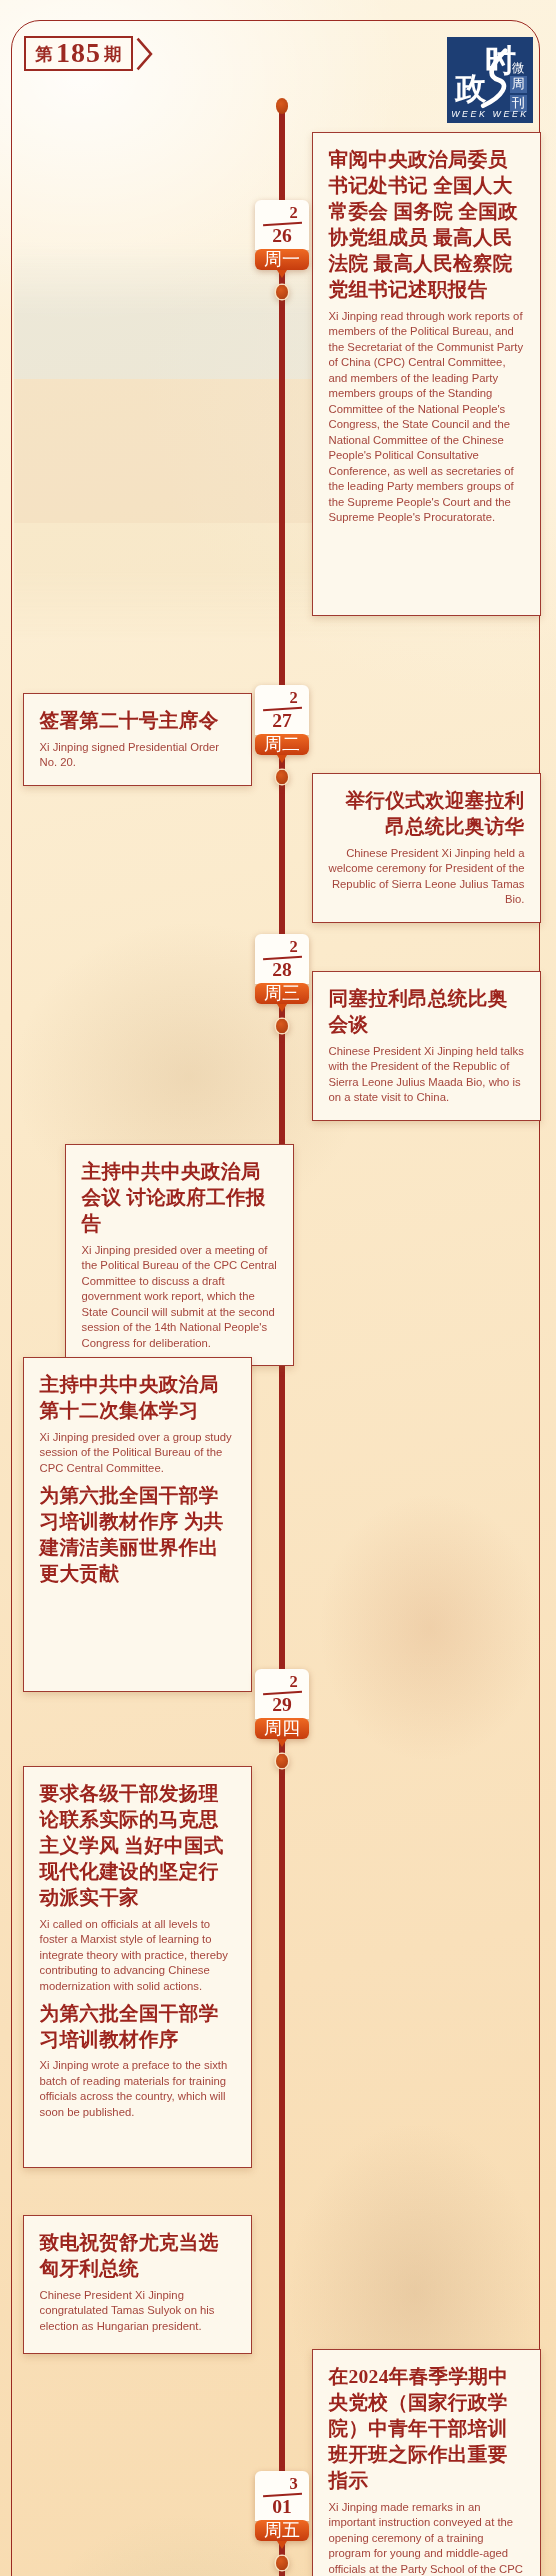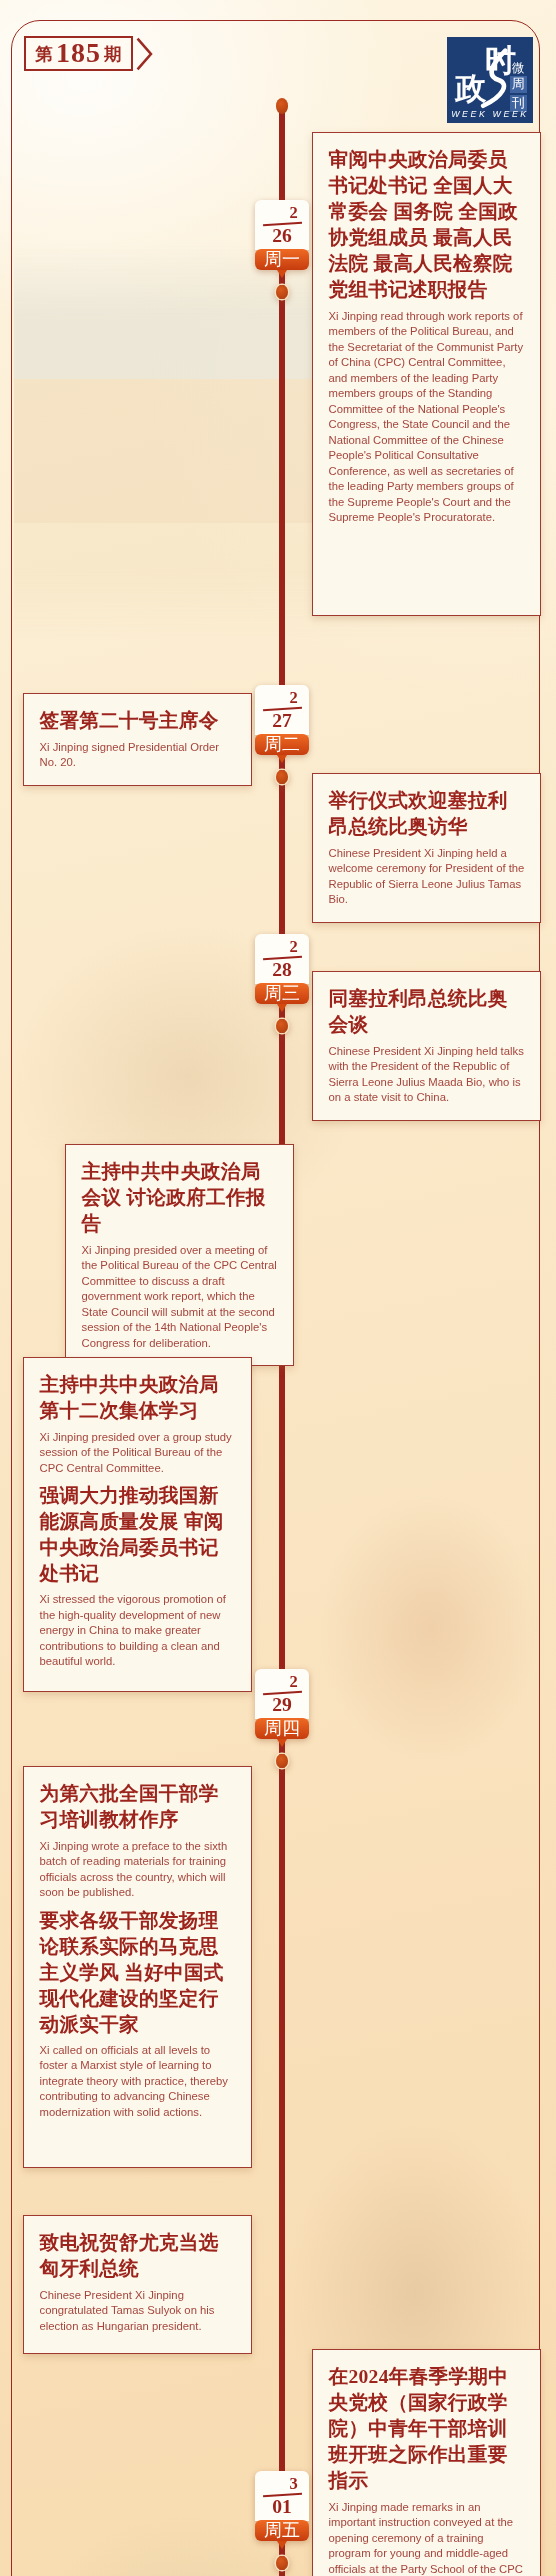--- a/index.html
+++ b/index.html
@@ -142,21 +142,21 @@
         <div class="week">周二</div>
         <div class="ptr"></div>
         <div class="dot"></div>
       </div>
       <div class="card left" style="top: 676px; min-height: 77px; margin-top: 17px;">
         <div class="blk">
           <div class="zh">签署第二十号主席令</div>
           <div class="en">Xi Jinping signed Presidential Order No. 20.</div>
         </div>
       </div>
-      <div class="card right" style="top: 773px; min-height: 139px;">
+      <div class="card right" style="top: 773px; min-height: 139px; text-align: right;">
         <div class="blk">
           <div class="zh">举行仪式欢迎塞拉利昂总统比奥访华</div>
           <div class="en">Chinese President Xi Jinping held a welcome ceremony for President of the Republic of Sierra Leone Julius Tamas Bio.</div>
         </div>
       </div>
       <div class="badge" style="top: 934px;">
         <div class="white">
           <div class="mon">2</div>
           <div class="div"></div>
           <div class="day">28</div>
@@ -176,43 +176,42 @@
           <div class="zh">主持中共中央政治局会议 讨论政府工作报告</div>
           <div class="en">Xi Jinping presided over a meeting of the Political Bureau of the CPC Central Committee to discuss a draft government work report, which the State Council will submit at the second session of the 14th National People's Congress for deliberation.</div>
         </div>
       </div>
       <div class="card left" style="top: 1357px; min-height: 335px;">
         <div class="blk">
           <div class="zh">主持中共中央政治局第十二次集体学习</div>
           <div class="en">Xi Jinping presided over a group study session of the Political Bureau of the CPC Central Committee.</div>
         </div>
         <div class="blk">
-          <div class="zh">强调大力推动我国新能源高质量发展 审阅中央政治局委员书记处书记</div>
-          <div class="en">Xi stressed the vigorous promotion of the high-quality development of new energy in China to make greater contributions to building a clean and beautiful world.</div>
+          <div class="zh">为第六批全国干部学习培训教材作序 为共建清洁美丽世界作出更大贡献</div>
         </div>
       </div>
       <div class="badge" style="top: 1669px;">
         <div class="white">
           <div class="mon">2</div>
           <div class="div"></div>
           <div class="day">29</div>
         </div>
         <div class="week">周四</div>
         <div class="ptr"></div>
         <div class="dot"></div>
       </div>
       <div class="card left" style="top: 1766px; min-height: 402px;">
+        <div class="blk">
+          <div class="zh">要求各级干部发扬理论联系实际的马克思主义学风 当好中国式现代化建设的坚定行动派实干家</div>
+          <div class="en">Xi called on officials at all levels to foster a Marxist style of learning to integrate theory with practice, thereby contributing to advancing Chinese modernization with solid actions.</div>
+        </div>
         <div class="blk">
           <div class="zh">为第六批全国干部学习培训教材作序</div>
           <div class="en">Xi Jinping wrote a preface to the sixth batch of reading materials for training officials across the country, which will soon be published.</div>
         </div>
-        <div class="blk">
-          <div class="zh">要求各级干部发扬理论联系实际的马克思主义学风 当好中国式现代化建设的坚定行动派实干家</div>
-          <div class="en">Xi called on officials at all levels to foster a Marxist style of learning to integrate theory with practice, thereby contributing to advancing Chinese modernization with solid actions.</div>
-        </div>
       </div>
       <div class="card left" style="top: 2215px; min-height: 139px;">
         <div class="blk">
           <div class="zh">致电祝贺舒尤克当选匈牙利总统</div>
           <div class="en">Chinese President Xi Jinping congratulated Tamas Sulyok on his election as Hungarian president.</div>
         </div>
       </div>
       <div class="badge" style="top: 2471px;">
         <div class="white">
           <div class="mon">3</div>

